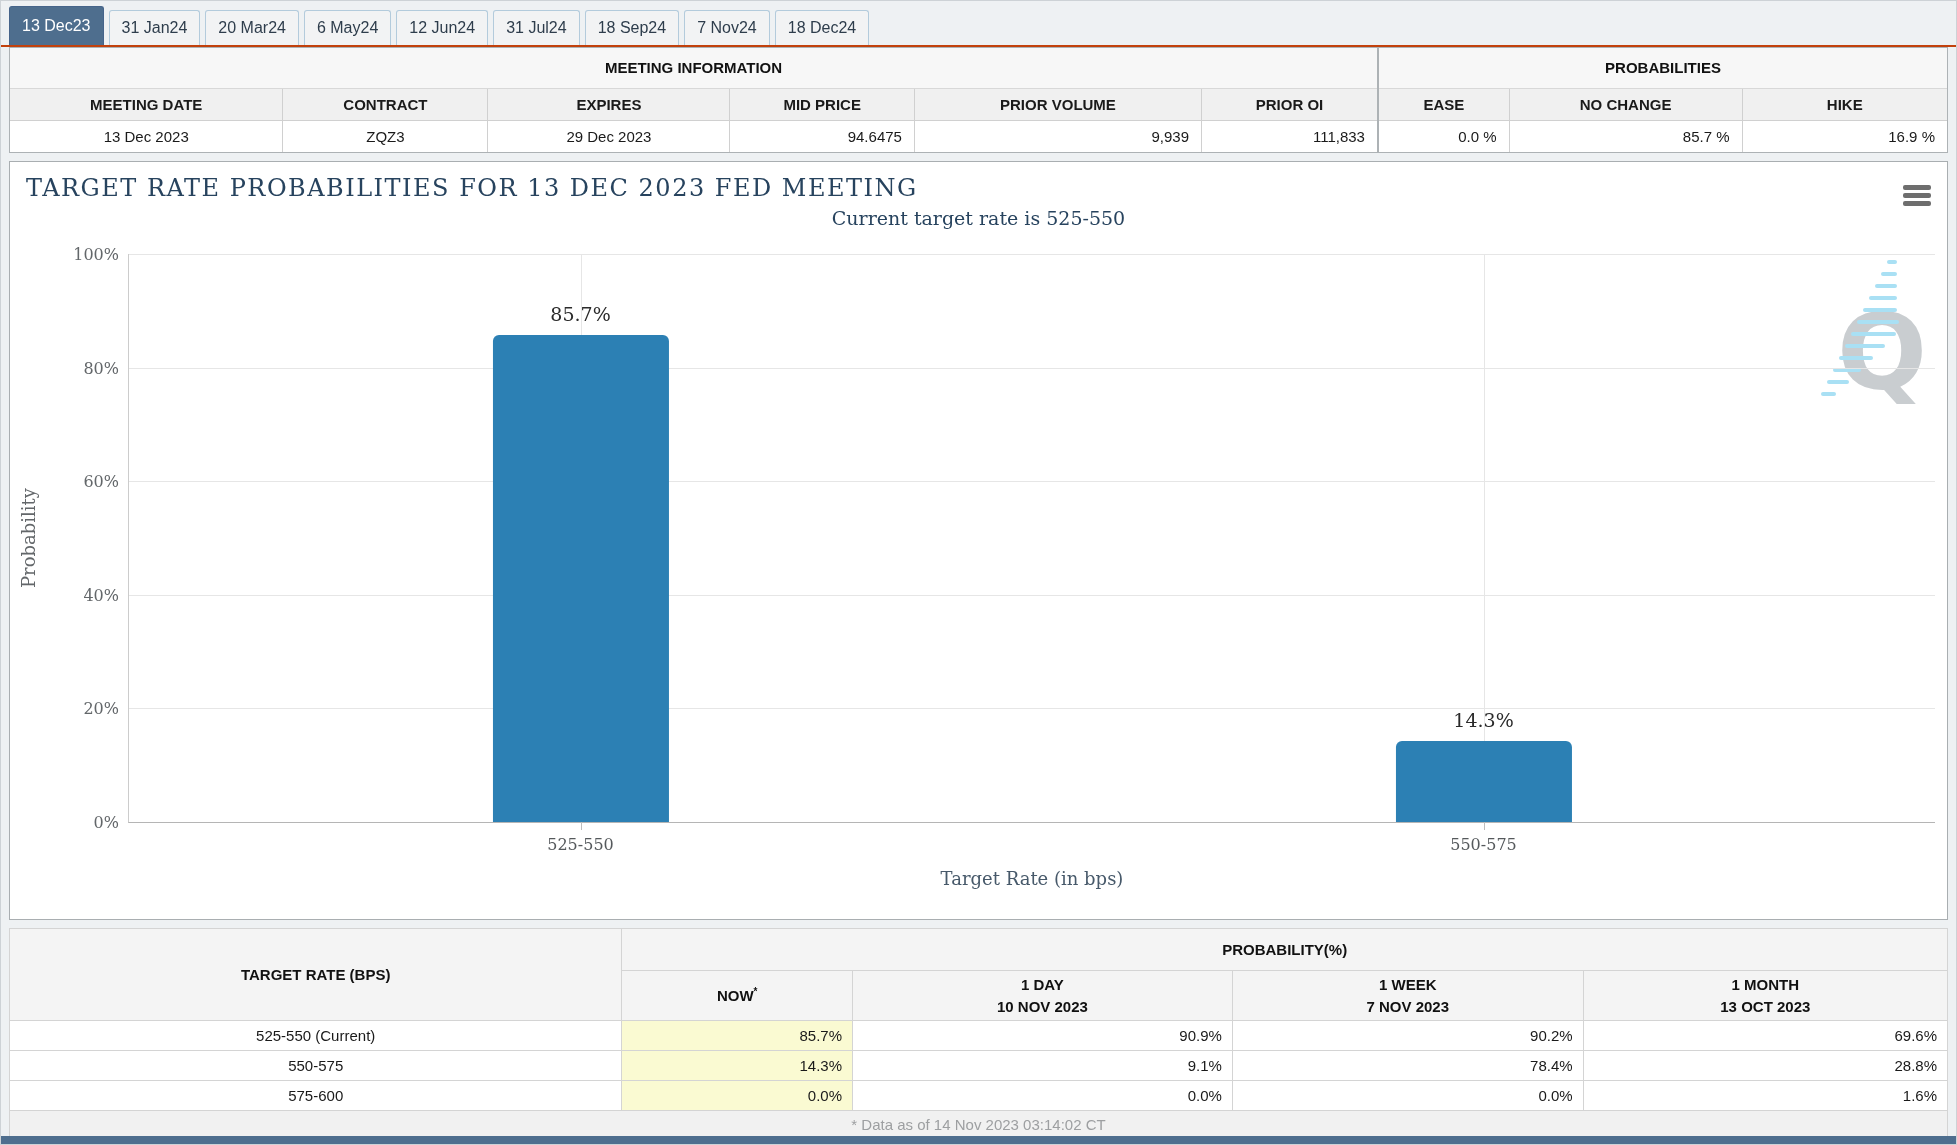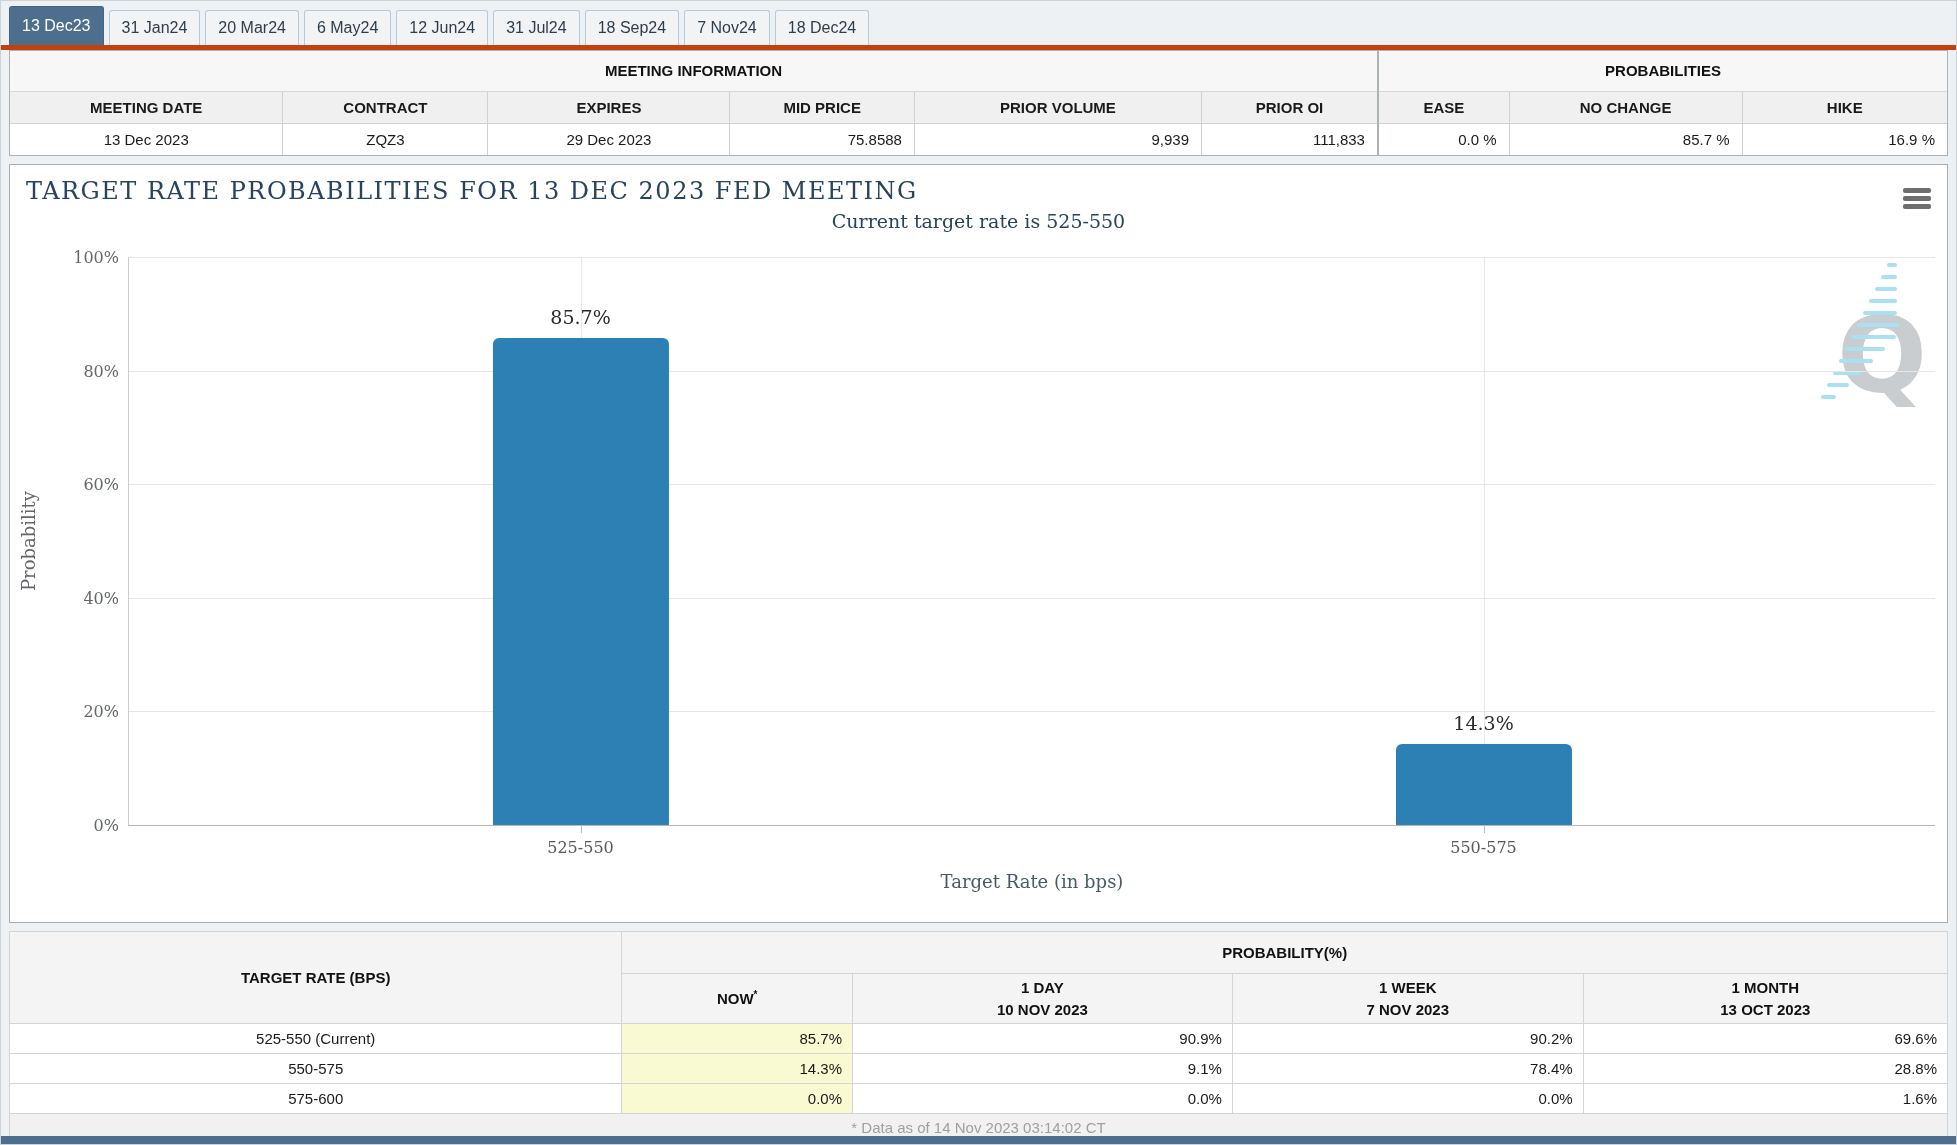--- a/index.html
+++ b/index.html
@@ -1,20 +1,20 @@
 <!DOCTYPE html>
 <html><head>
 <meta charset="utf-8">
 <style>
   html,body{margin:0;padding:0;background:#dfe3e6;}
   .page{position:relative;width:1957px;height:1145px;background:#eef1f3;overflow:hidden;
         font-family:"Liberation Sans", sans-serif;color:#1a1a1a;border:1px solid #cdd2d6;box-sizing:border-box;}
 
   
-  .tabbar{display:flex;align-items:flex-end;height:44px;padding-left:8px;border-bottom:5px solid #c2410c;background:#eef1f3;}
+  .tabbar{display:flex;align-items:flex-end;height:44px;padding-left:8px;border-bottom:2px solid #c2410c;background:#eef1f3;}
   .tab{background:#f2f3f4;border:1px solid #b3cbdc;border-bottom:none;border-radius:3px 3px 0 0;
        padding:8px 12px;margin-right:5px;font-size:16px;color:#2e3d4c;cursor:pointer;white-space:nowrap;}
   .tab.selected{background:#4e6e8e;color:#ffffff;border-color:#46648a;padding:10px 12px;}
 
   .content{padding:0 8px;}
 
   
   .info-row{display:flex;gap:0;margin-top:0;}
   .panel{background:#ffffff;border:1px solid #adb2b5;}
   .panel.left{width:1367px;}
@@ -98,21 +98,21 @@
             <div class="cell" style="width: 15%;">CONTRACT</div>
             <div class="cell" style="width: 17.7%;">EXPIRES</div>
             <div class="cell" style="width: 13.5%;">MID PRICE</div>
             <div class="cell" style="width: 21%;">PRIOR VOLUME</div>
             <div class="cell" style="width: 12.8%;">PRIOR OI</div>
           </div>
         <div class="vals-row">
             <div class="cell" style="width: 20%; text-align: center;">13 Dec 2023</div>
             <div class="cell" style="width: 15%; text-align: center;">ZQZ3</div>
             <div class="cell" style="width: 17.7%; text-align: center;">29 Dec 2023</div>
-            <div class="cell" style="width: 13.5%; text-align: right;">75.8588</div>
+            <div class="cell" style="width: 13.5%; text-align: right;">94.6475</div>
             <div class="cell" style="width: 21%; text-align: right;">9,939</div>
             <div class="cell" style="width: 12.8%; text-align: right;">111,833</div>
           </div>
       </div>
       <div class="panel right">
         <div class="panel-title">PROBABILITIES</div>
         <div class="cols-row">
             <div class="cell" style="width: 23%;">EASE</div>
             <div class="cell" style="width: 41%;">NO CHANGE</div>
             <div class="cell" style="width: 36%;">HIKE</div>

